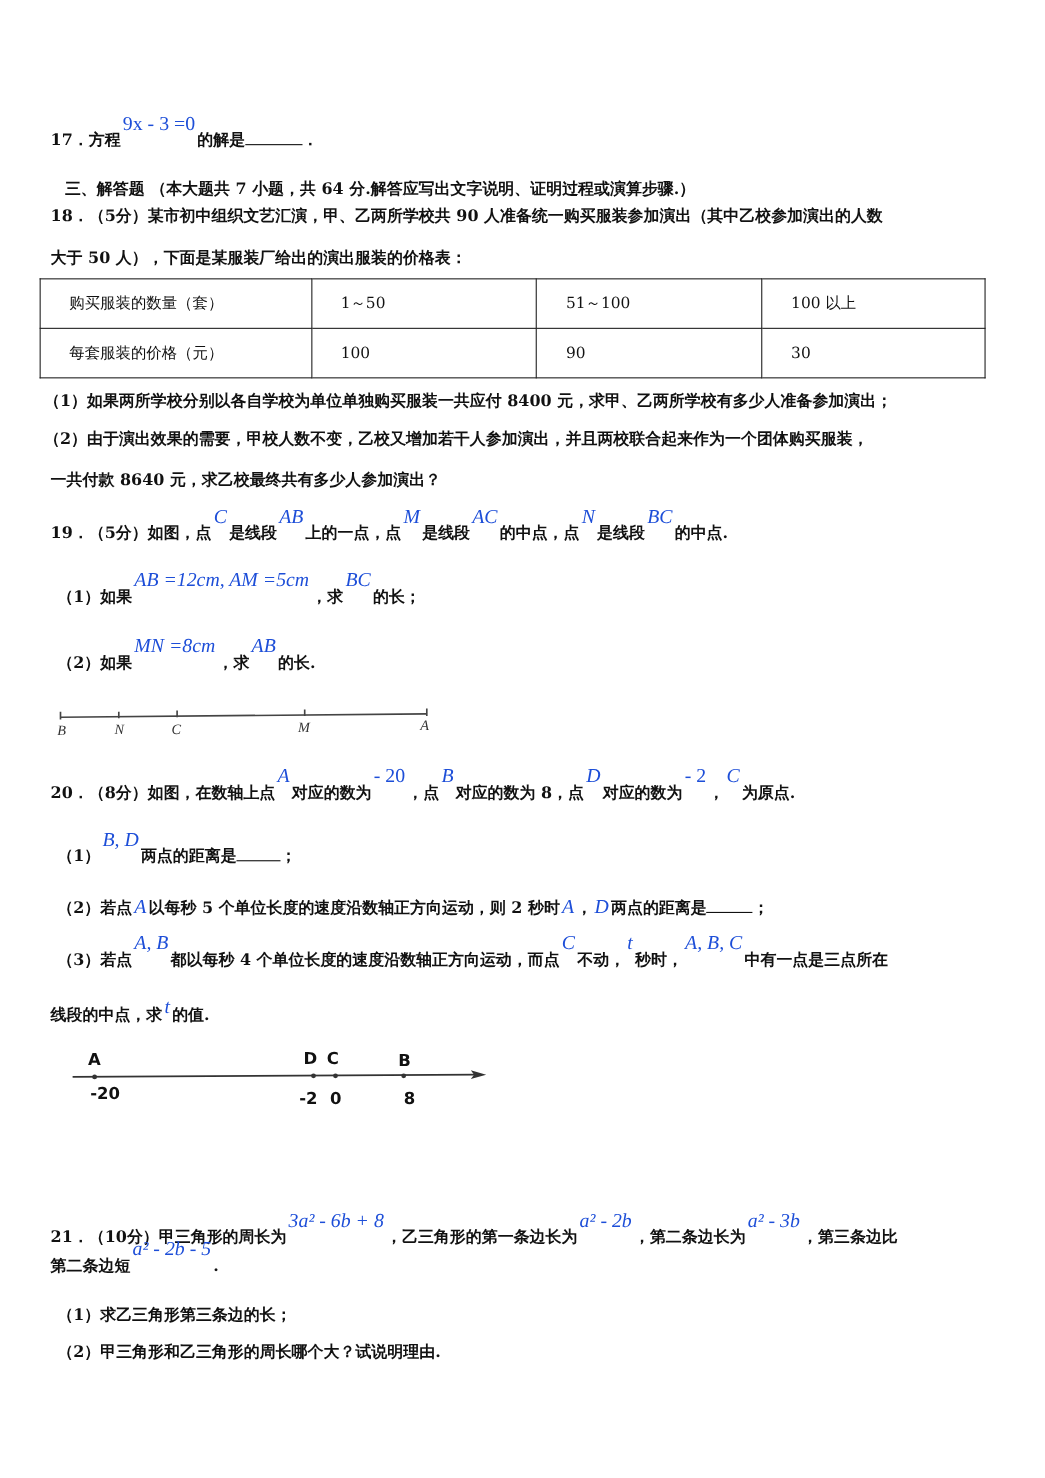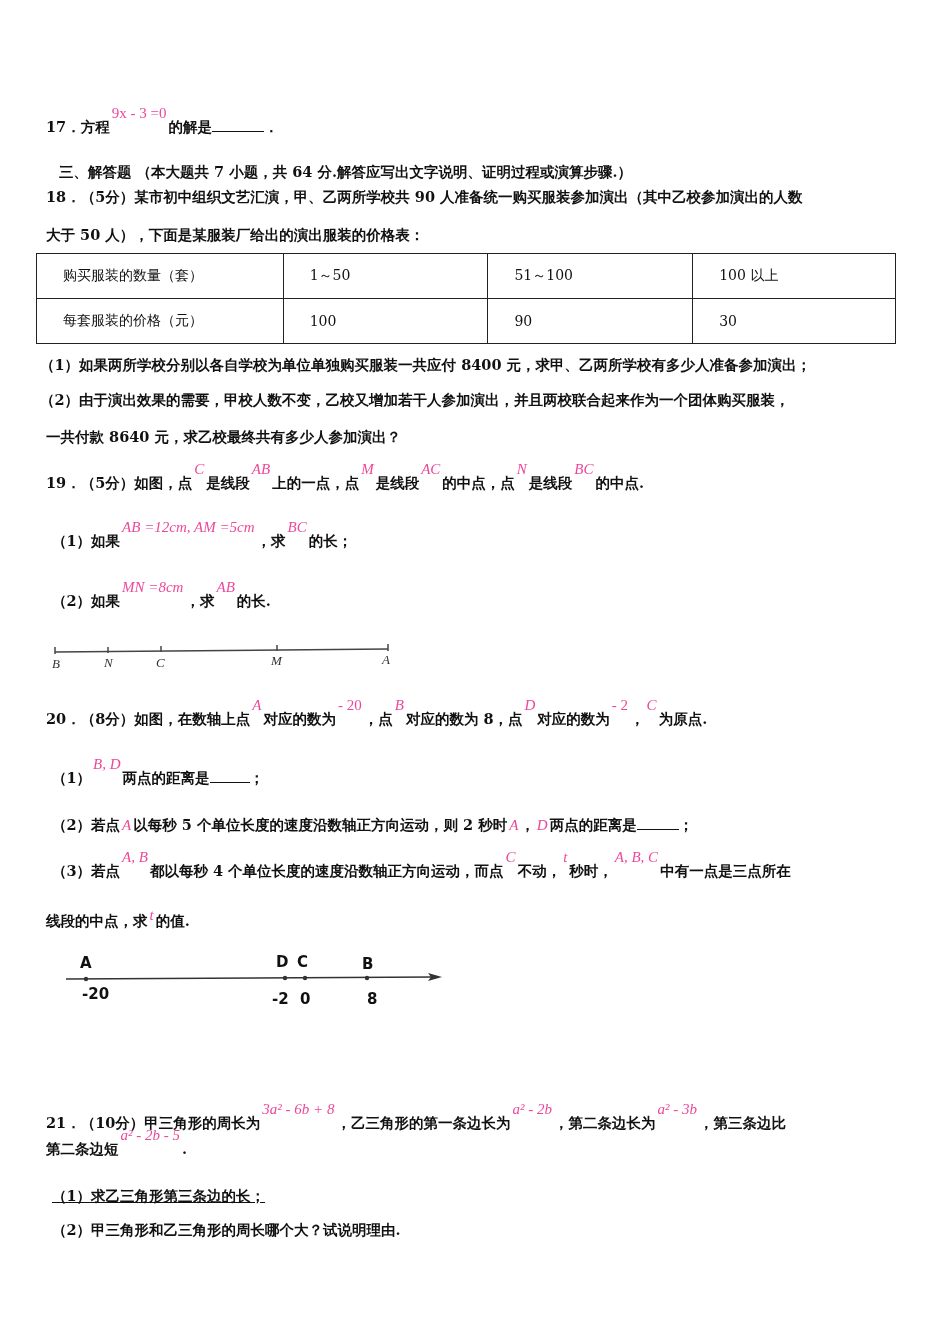--- a/index.html
+++ b/index.html
@@ -1,21 +1,21 @@
 <!DOCTYPE html>
 <html><head>
 <meta charset="utf-8">
 <style>
   html, body { margin: 0; padding: 0; background: #ffffff; }
   body { width: 950px; height: 1344px; position: relative; overflow: hidden;
          font-family: "DejaVu Serif", "Liberation Serif", serif; color: #111; }
   .abs { position: absolute; white-space: nowrap; }
   .t { font-size: 14.5px; font-weight: bold; line-height: 18px; }
   .m { font-family: "Liberation Serif", "DejaVu Serif", serif; font-style: italic;
-       font-weight: normal; font-size: 15px; color: #ec4899; position: relative; top: -14px; padding: 0 2px; }
+       font-weight: normal; font-size: 18px; color: #1d4ed8; position: relative; top: -14px; padding: 0 2px; }
   .mn { font-style: normal; }
   .blank { display: inline-block; border-bottom: 1.5px solid #111; height: 14px; vertical-align: baseline; }
   table.price { position: absolute; left: 36px; top: 253px; border-collapse: collapse; width: 860px; }
   table.price td { border: 1.5px solid #222; height: 44px; padding: 0 26px; font-size: 14px;
                    font-weight: normal; vertical-align: middle; }
   .fig-label { font-family: "Liberation Serif", serif; font-style: italic; font-size: 13px; color: #333; position: absolute; }
   .nl-label { font-family: "DejaVu Sans", "Liberation Sans", sans-serif; font-weight: bold; font-size: 15px; position: absolute; color: #111; }
 </style>
 </head>
 <body>
@@ -116,14 +116,14 @@
   <span class="nl-label" style="left:300px; top:5px;">B</span>
   <span class="nl-label" style="left:305px; top:40px;">8</span>
 </div>
 
 <div class="abs t" style="left:46px; top:1114px;">
   <span>21．（10分）甲三角形的周长为</span><span class="m">3a² - 6b + 8</span><span>，乙三角形的第一条边长为</span><span class="m">a² - 2b</span><span>，第二条边长为</span><span class="m">a² - 3b</span><span>，第三条边比</span>
 </div>
 <div class="abs t" style="left:46px; top:1140px;">
   <span>第二条边短</span><span class="m">a² - 2b - 5</span><span>.</span>
 </div>
-<div class="abs t" style="left:52px; top:1187px;text-decoration:underline;">（1）求乙三角形第三条边的长；</div>
+<div class="abs t" style="left:52px; top:1187px;">（1）求乙三角形第三条边的长；</div>
 <div class="abs t" style="left:52px; top:1221px;text-align:right;">（2）甲三角形和乙三角形的周长哪个大？试说明理由.</div>
 
 </body></html>

